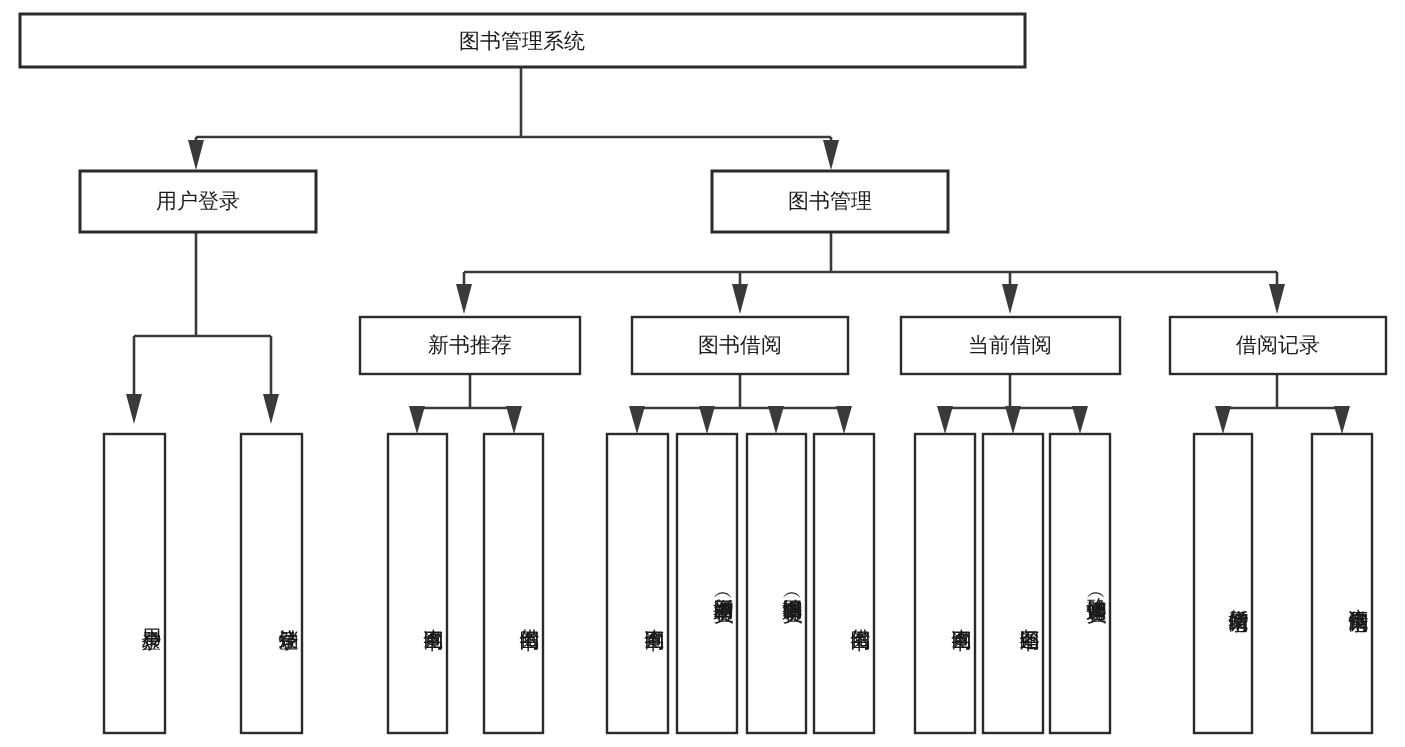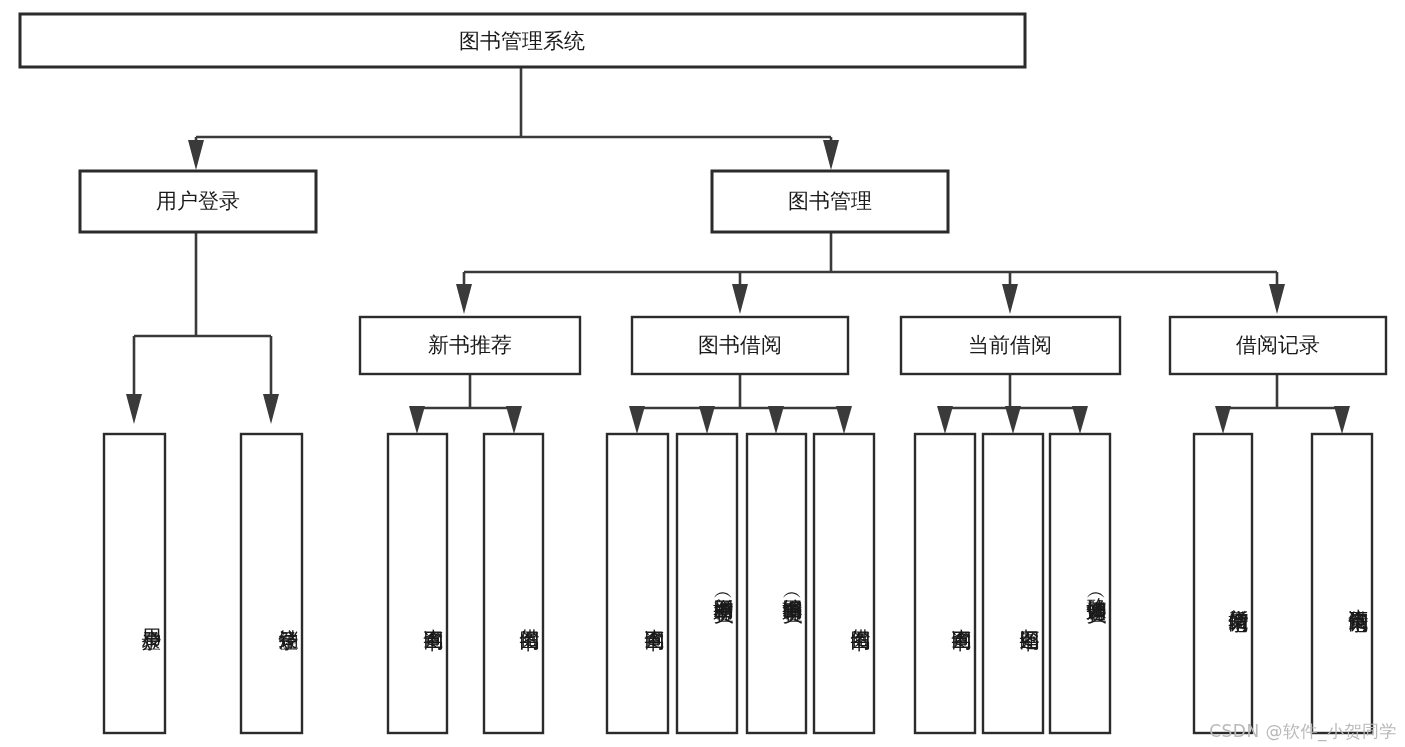--- a/index.html
+++ b/index.html
@@ -285,15 +285,14 @@
 
     <g>
       <rect class="node-rect" x="1312" y="434" width="60" height="299"></rect>
       <foreignObject class="leaf-label-fo" x="1314" y="462" width="56" height="268">
         <div xmlns="http://www.w3.org/1999/xhtml" class="leaf-label">查询借阅记录</div>
       </foreignObject>
     </g>
 
   </svg>
 
-  <div class="watermark">CSDN @软件_小贺同学</div>
 
 </div>
 
 </body></html>

